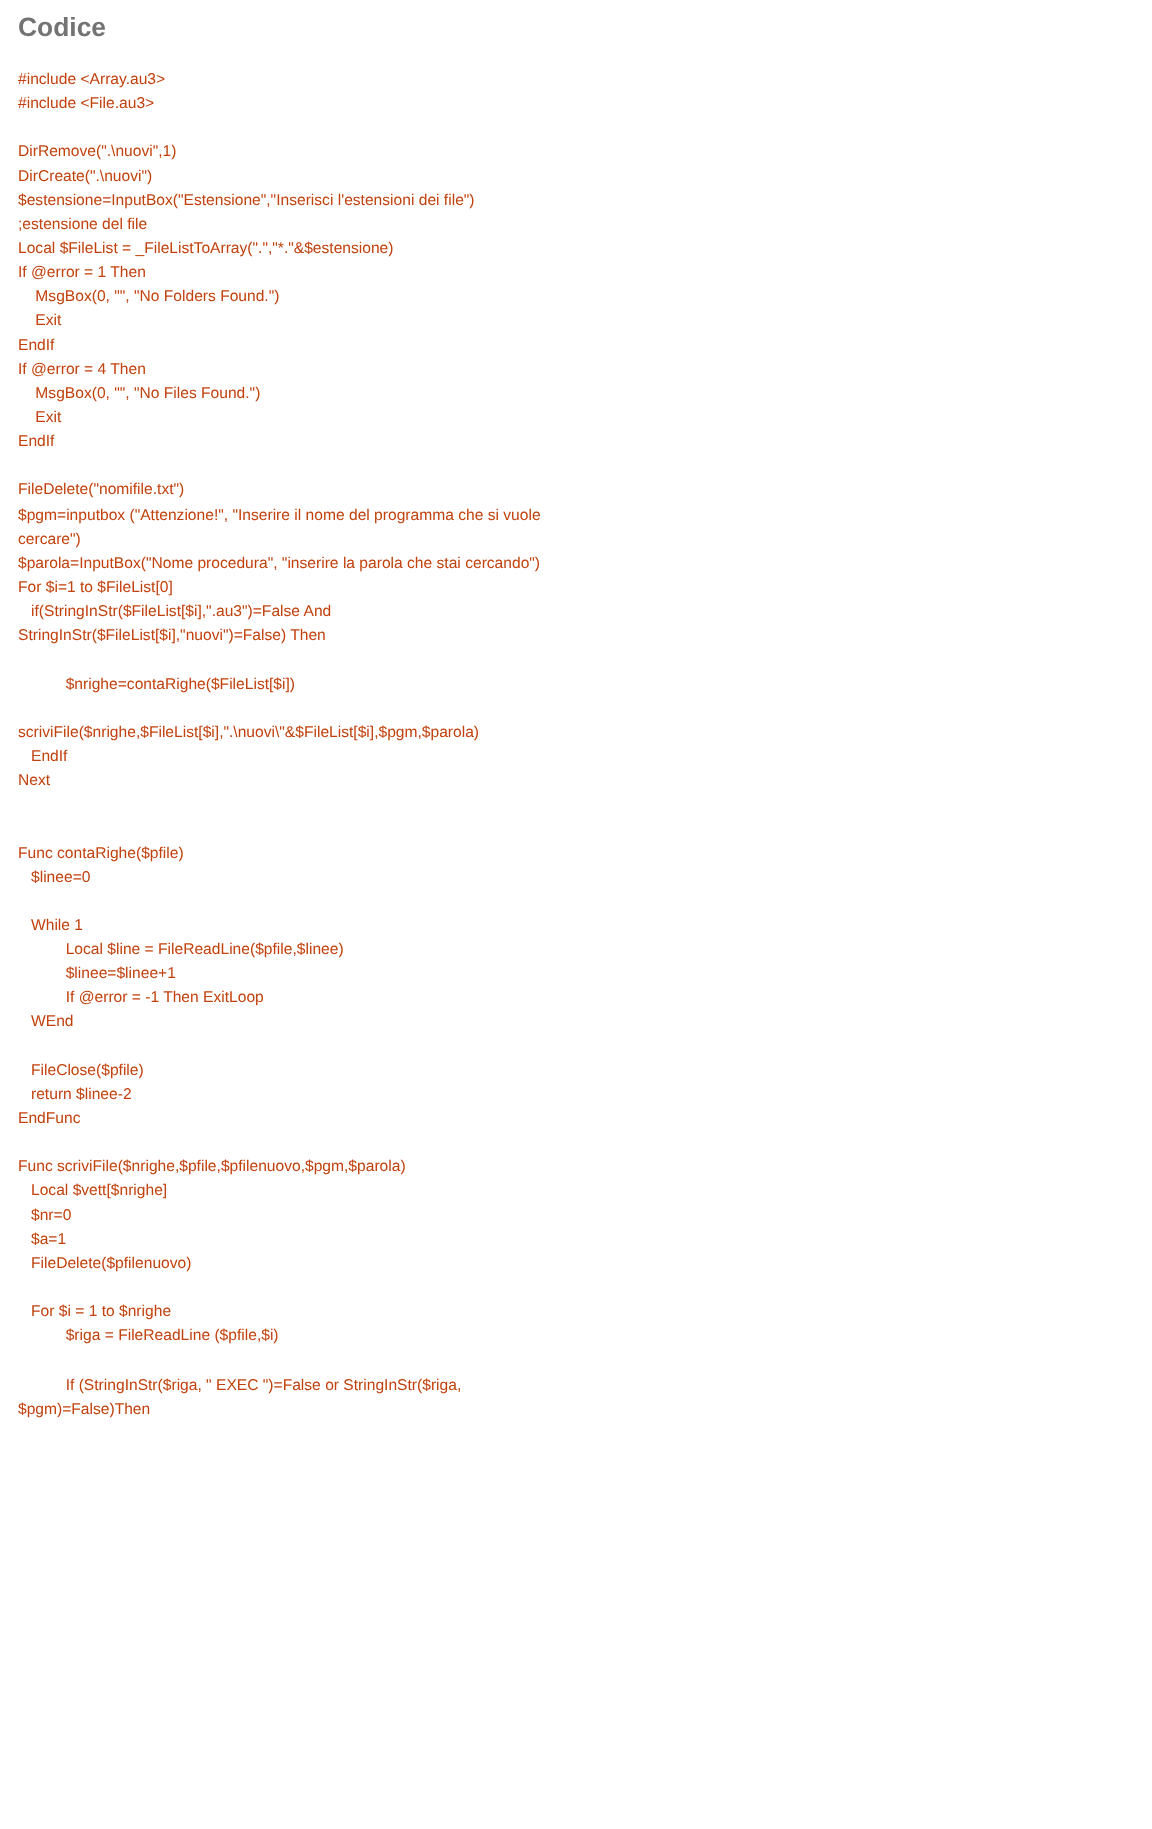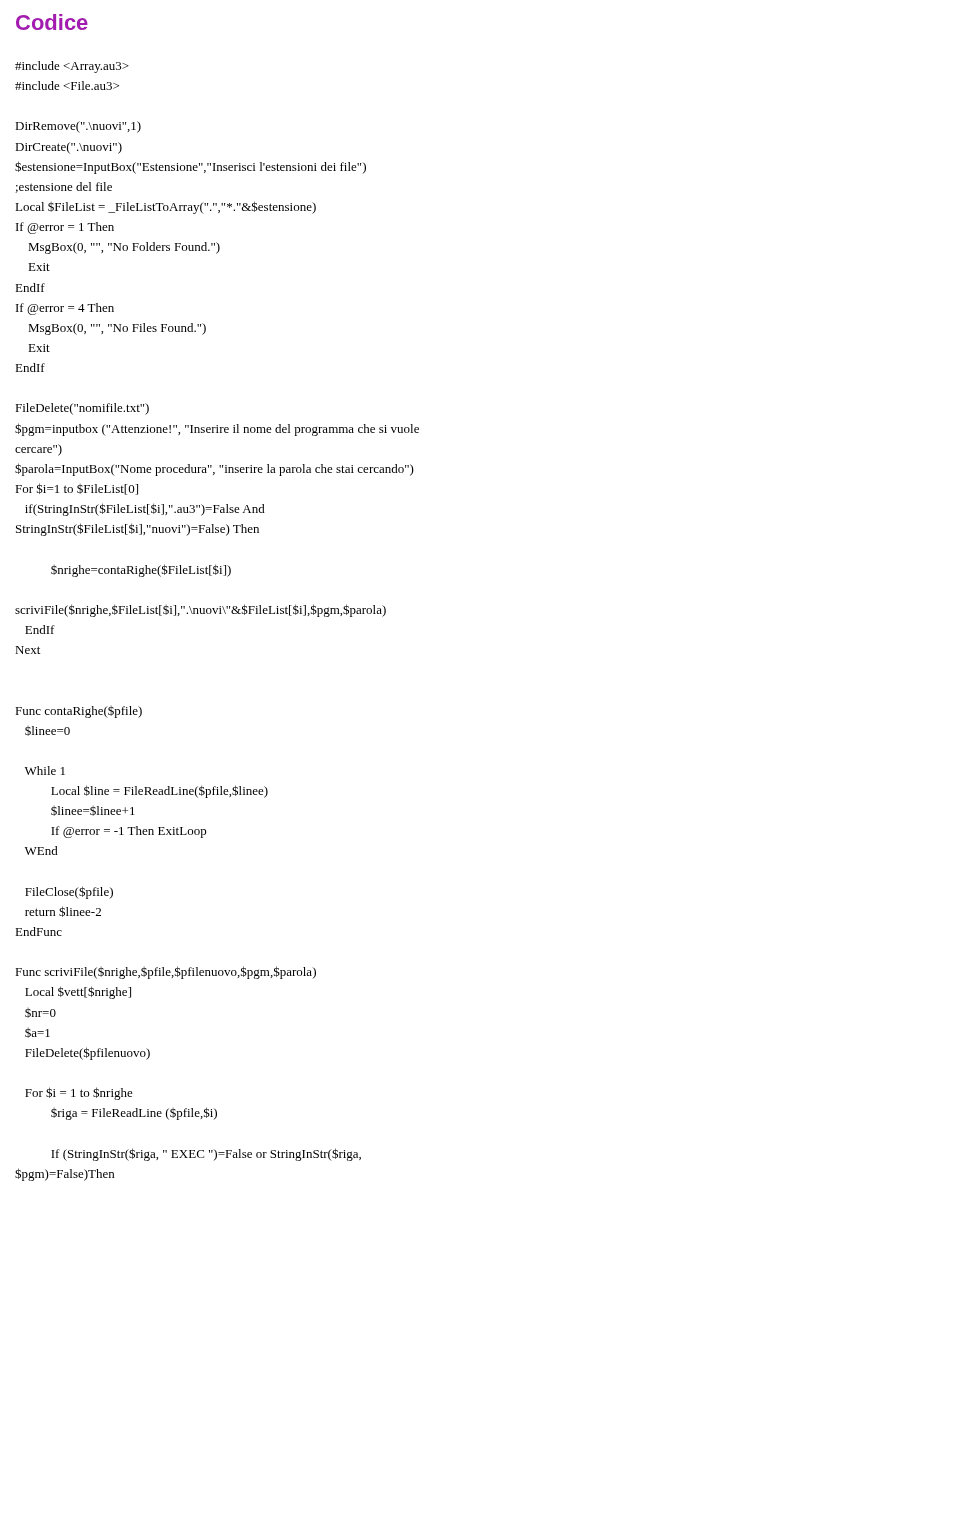--- a/index.html
+++ b/index.html
@@ -13,29 +13,29 @@
       font-size: 13px;
       color: #000000;
       padding: 10px 15px;
       width: 960px;
       min-height: 1524px;
     }
     h1.page-title {
       font-family: Arial, sans-serif;
       font-size: 22px;
       font-weight: bold;
-      color: #a21caf;
+      color: #737373;
       margin-bottom: 20px;
     }
     .code-block {
       white-space: pre;
       line-height: 1.55;
       font-size: 13px;
-      color: #000000;
-      font-family: Liberation Serif, serif;
+      color: #c2410c;
+      font-family: Liberation Sans, sans-serif;
     }
   </style>
 </head>
 <body>
 
 <h1 class="page-title">Codice</h1>
 
 <div class="code-block">#include &lt;Array.au3&gt;
 #include &lt;File.au3&gt;
 

